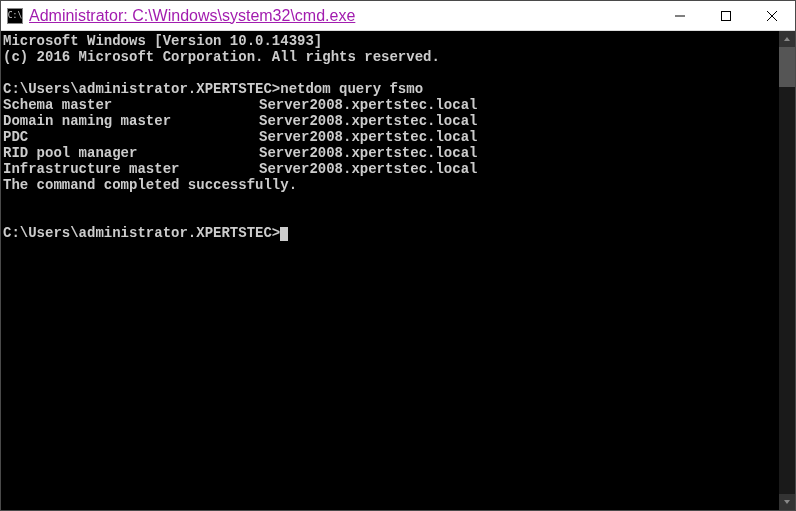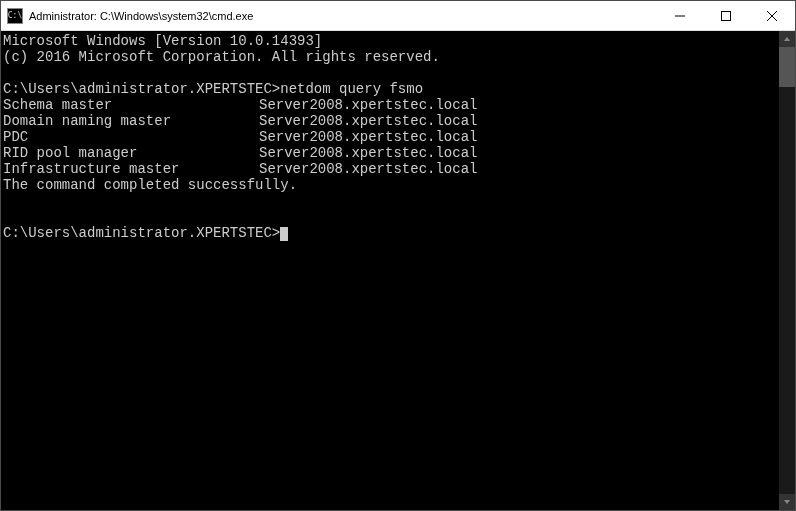--- a/index.html
+++ b/index.html
@@ -37,23 +37,24 @@
       background: #000;
       display: flex;
       align-items: center;
       justify-content: center;
       font-size: 8px;
       color: #ccc;
       font-family: monospace;
       border: 1px solid #888;
     }
     .titlebar-text {
-      font-size: 11px;
-      color: #000000;
+      font-size: 16px;
+      color: #a21caf;
       flex: 1;
+      text-decoration: underline;
     }
     .window-controls {
       display: flex;
       height: 100%;
     }
     .window-control {
       width: 46px;
       height: 100%;
       display: flex;
       align-items: center;
@@ -73,20 +74,21 @@
     .terminal {
       flex: 1;
       background: #000;
       color: #ccc;
       font-family: Consolas, "Courier New", monospace;
       font-size: 14px;
       line-height: 16px;
       padding: 2px 0 2px 2px;
       white-space: pre;
       overflow: hidden;
+      font-weight: bold;
     }
     .scrollbar {
       width: 16px;
       background: #1a1a1a;
       position: relative;
     }
     .scroll-arrow {
       width: 16px;
       height: 16px;
       background: #333;

